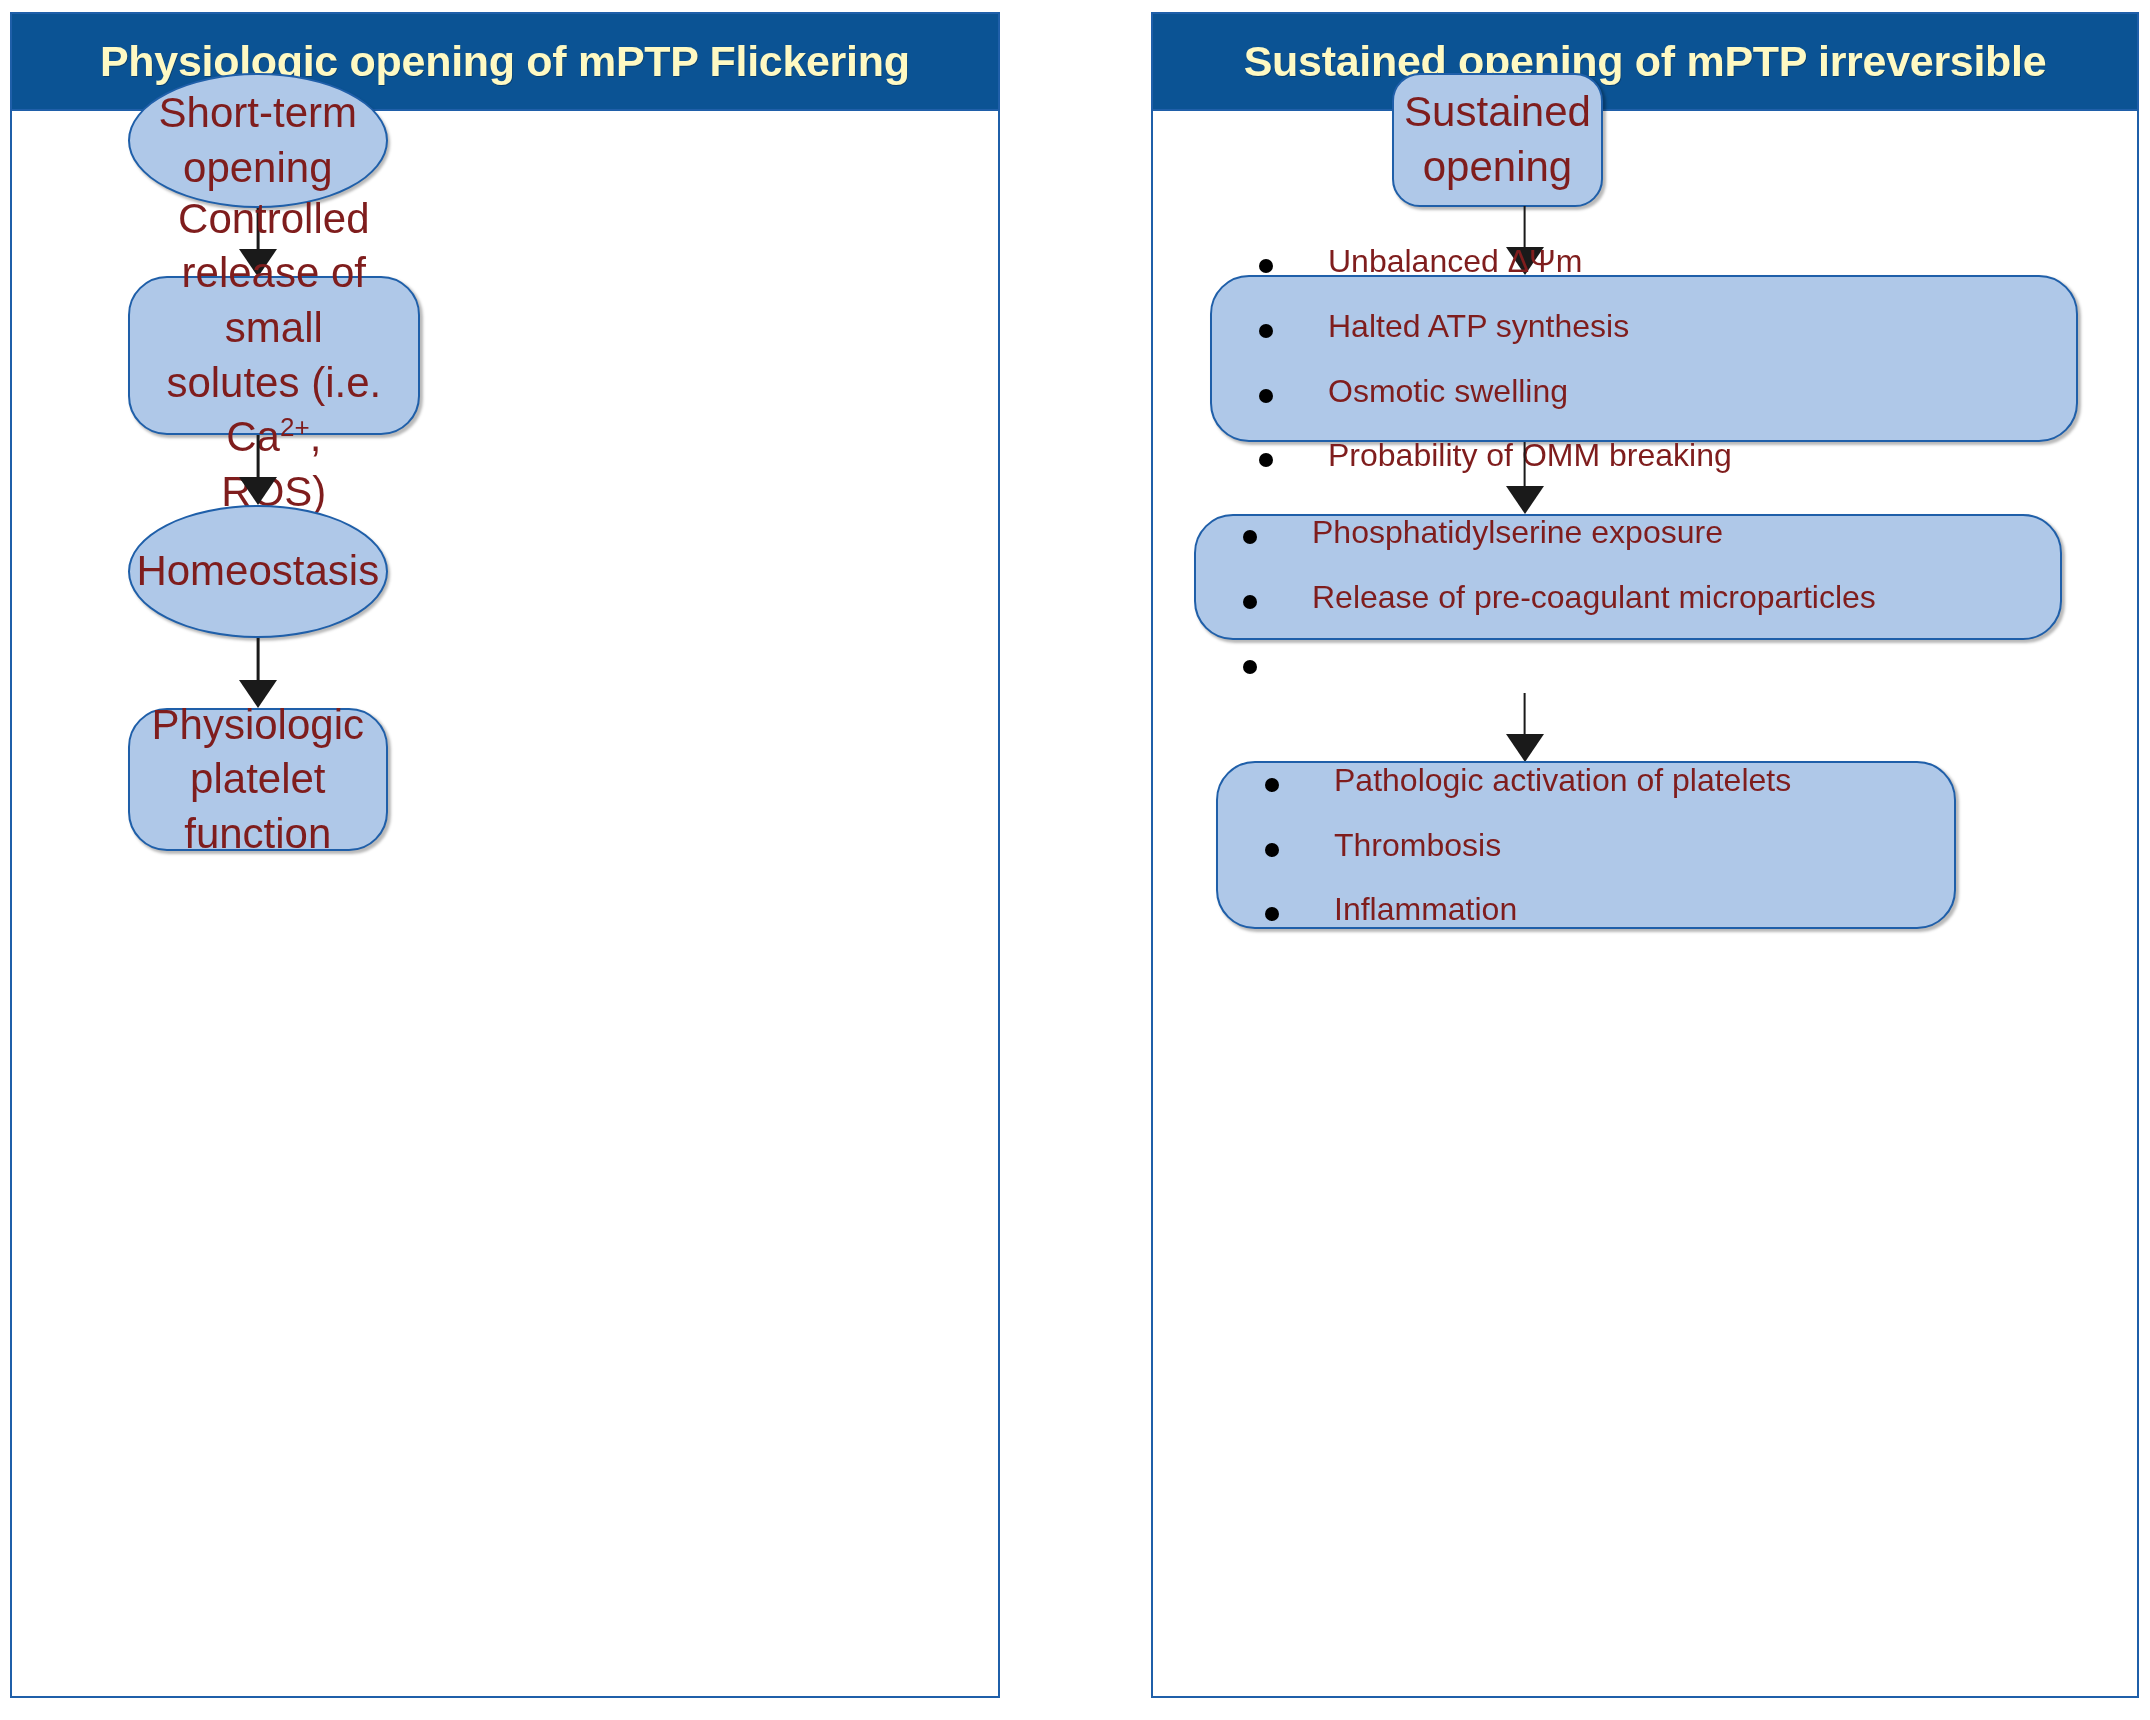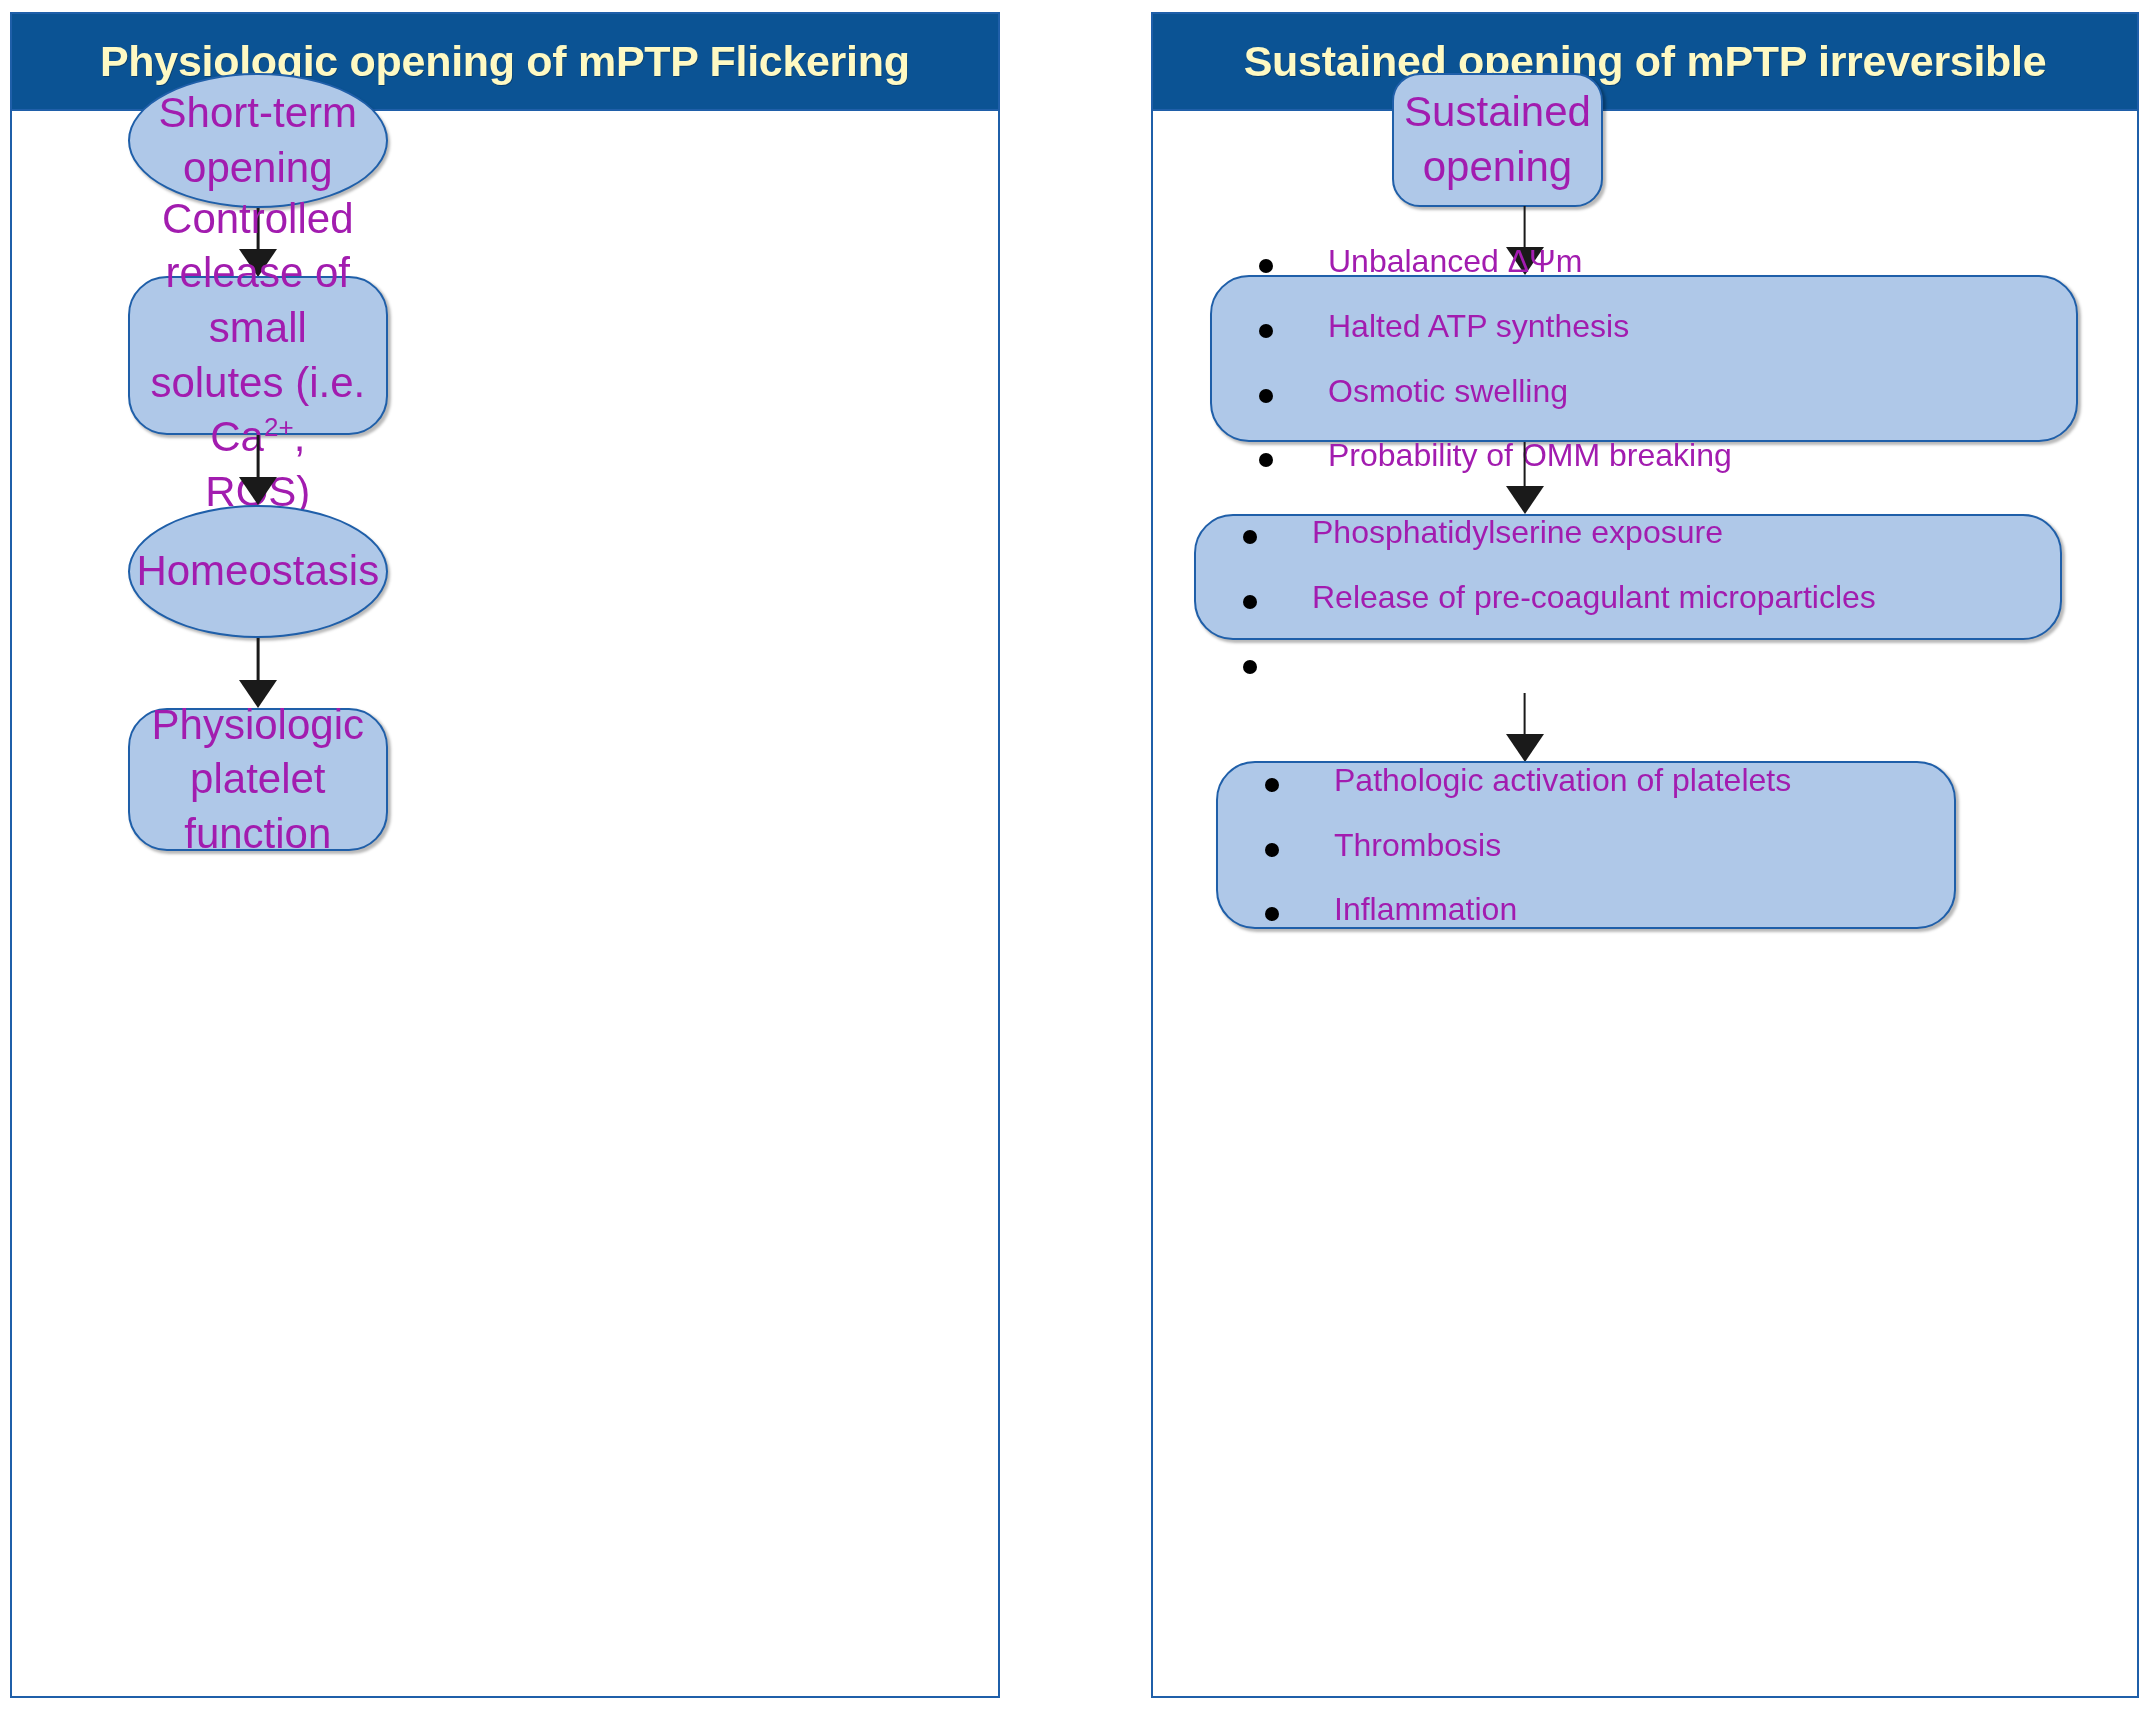--- a/index.html
+++ b/index.html
@@ -55,21 +55,21 @@
   
   .shape {
     position: absolute;
     box-sizing: border-box;
     background: #AFC8E8;
     border: 2.1px solid #1F5FA9;
     box-shadow: 2.1px 2.8px 2.8px rgba(0,0,0,0.28);
     display: flex;
     align-items: center;
     justify-content: center;
-    color: #a21caf;
+    color: #7f1d1d;
     font-size: 42px;
     line-height: 1.30;
     text-align: center;
   }
   .shape.oval   { border-radius: 50%; }
   .shape.rrect  { border-radius: 39px; }
   .shape .label { padding: 0 18px; white-space: pre-line; }
 
   .shape.bullets {
     align-items: center;
@@ -141,21 +141,21 @@
     <div class="shape oval" style="left:116px; top:59px; width:260px; height:135px;">
       <span class="label">Short-term
 opening</span>
     </div>
 
     <div class="connector" style="left:116px; top:194px; width:260px; height:69px;">
       <div class="stem" style="height:41px;"></div>
       <div class="head"></div>
     </div>
 
-    <div class="shape rrect" style="left:116px; top:262px; width:260px; height:159px;align-items:center;">
+    <div class="shape rrect" style="left:116px; top:262px; width:292px; height:159px;align-items:center;">
       <span class="label">Controlled
 release of small
 solutes (i.e. Ca<sup>2+</sup>,
 ROS)</span>
     </div>
 
     <div class="connector" style="left:116px; top:421px; width:260px; height:70px;">
       <div class="stem" style="height:42px;"></div>
       <div class="head"></div>
     </div>

